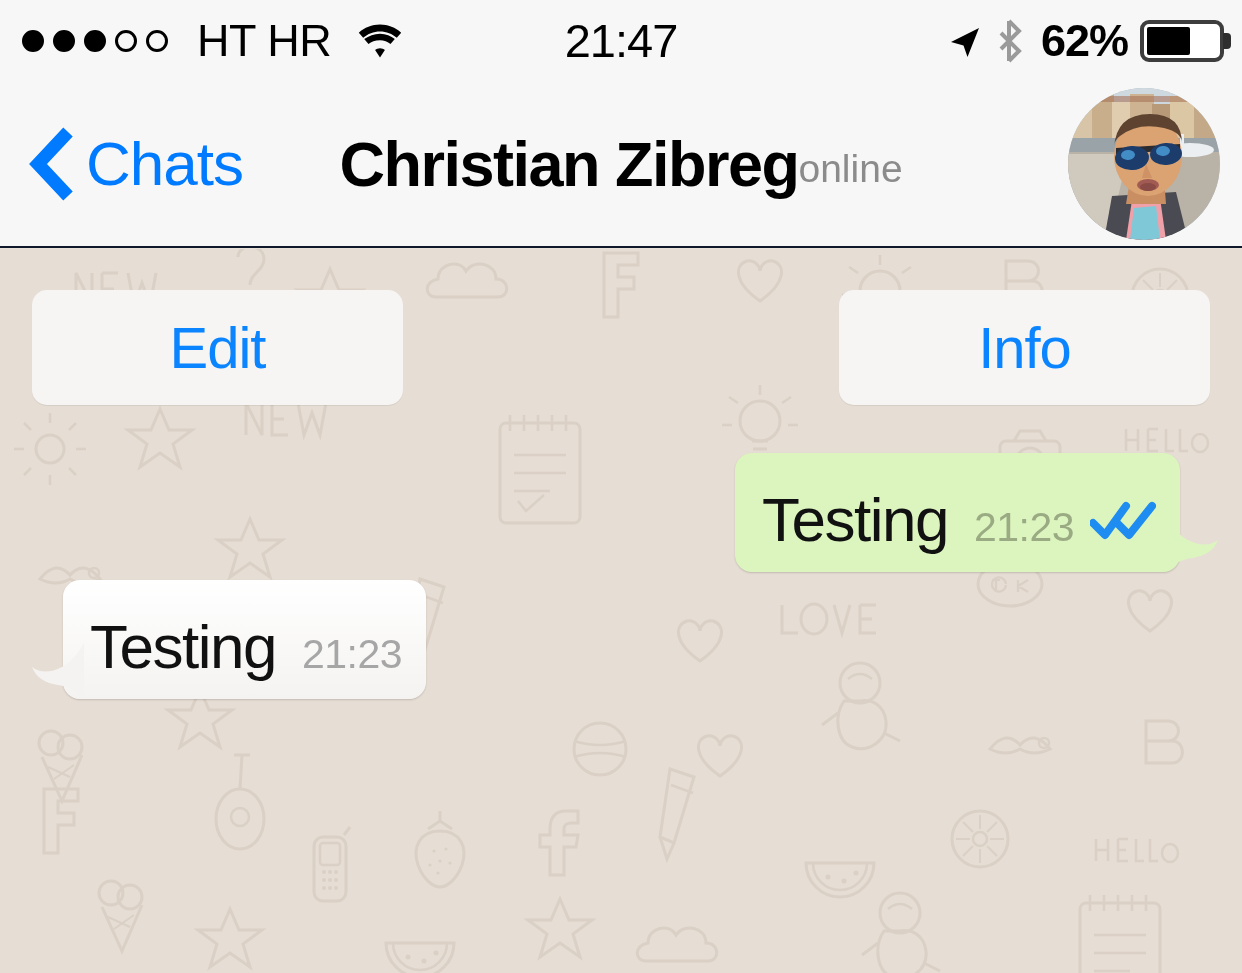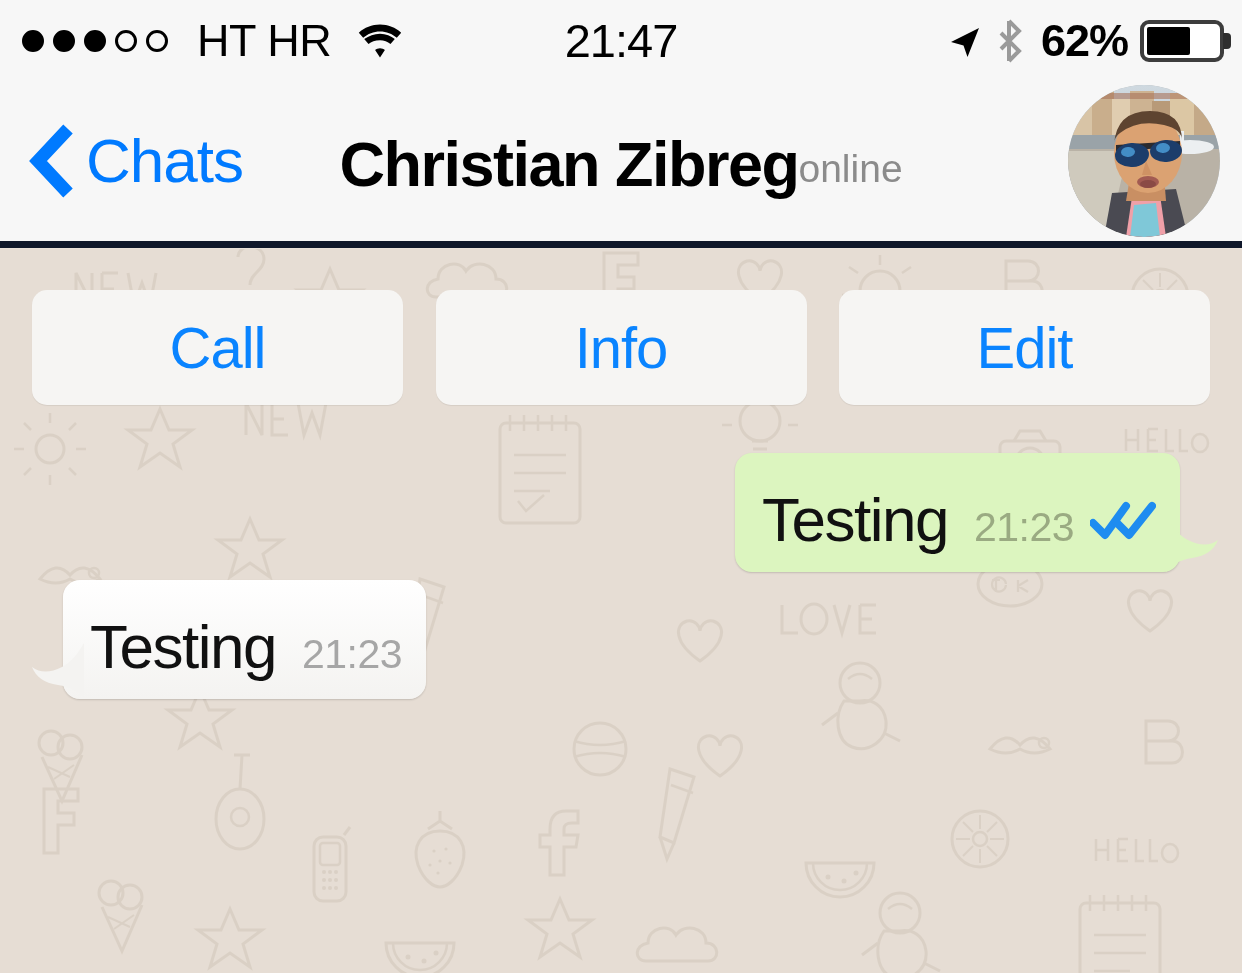--- a/index.html
+++ b/index.html
@@ -68,21 +68,21 @@
     position: absolute; right: -11px; top: 50%; transform: translateY(-50%);
     width: 8px; height: 16px; background: #2f2f2f;
     border-radius: 0 4px 4px 0;
   }
 
   
   #nav-bar {
     position: absolute; left: 0; top: 81px;
     width: 1242px; height: 167px;
     background: #f7f7f7;
-    border-bottom: 7px solid #0f172a;
+    border-bottom: 2px solid #0f172a;
   }
   #back-button {
     position: absolute; left: 28px; top: 50%; transform: translateY(-50%);
     display: flex; align-items: center; cursor: pointer;
   }
   #back-chevron { width: 46px; height: 76px; margin-right: 12px; }
   #back-label {
     font-size: 62px; color: #007aff; letter-spacing: -1px; line-height: 1;
   }
   #nav-title-block {
@@ -467,27 +467,24 @@
       <use href="#dd-star" x="230" y="690"></use>
       <use href="#dd-star" x="560" y="680"></use>
       <use href="#dd-cloud" x="680" y="700"></use>
       <use href="#dd-watermelon" x="420" y="700"></use>
       <use href="#dd-astronaut" x="900" y="690"></use>
       <use href="#dd-notebook" x="1120" y="700"></use>
     </svg>
 
     <div id="action-row">
       <div class="action-btn">
-        <span class="action-btn-label">Call</span>
+        <span class="action-btn-label">Edit</span>
       </div>
       <div class="action-btn">
         <span class="action-btn-label">Info</span>
-      </div>
-      <div class="action-btn">
-        <span class="action-btn-label">Edit</span>
       </div>
     </div>
 
     <div class="msg-row" id="msg-out">
       <div class="bubble out">
         <span class="bubble-text">Testing</span>
         <span class="bubble-time">21:23</span>
         <span class="bubble-ticks">
           <svg viewBox="0 0 66 40">
             <path d="M3 22 L15 34 L36 5" fill="none" stroke="#1e8cf0" stroke-width="8" stroke-linecap="round" stroke-linejoin="round"></path>

